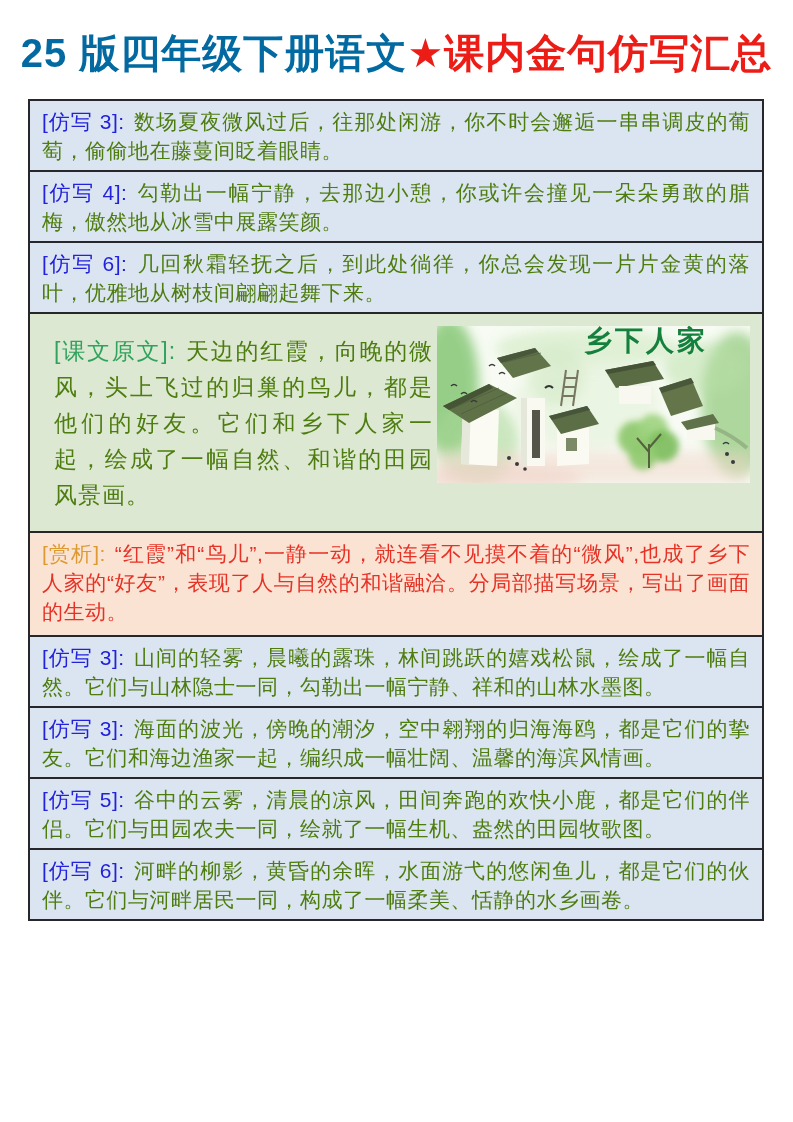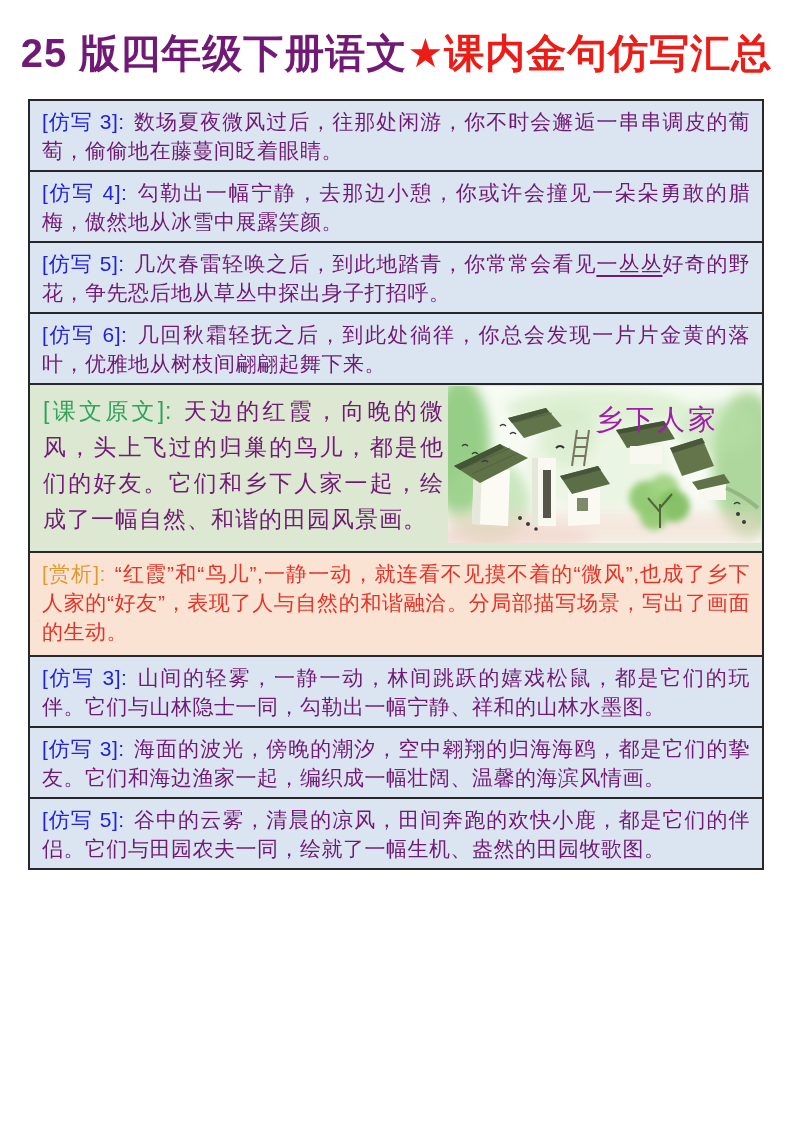--- a/index.html
+++ b/index.html
@@ -12,39 +12,39 @@
     overflow: hidden;
   }
   .page-title {
     margin-top: 26px;
     text-align: center;
     font-size: 40px;
     font-weight: bold;
     letter-spacing: 1px;
     white-space: nowrap;
   }
-  .page-title .t-black { color: #701a75; }
+  .page-title .t-black { color: #0369a1; }
   .page-title .t-red   { color: #ec1c16; text-align: right; }
 
   .sheet {
     position: absolute;
     left: 28px; top: 99px;
     width: 736px;
     border: 2px solid #26262b;
   }
   .row {
     padding: 6px 12px 5px 12px;
     font-size: 21px;
     line-height: 29px;
     letter-spacing: 0.5px;
     text-align: justify;
   }
   .row:not(:last-child) { border-bottom: 2px solid #26262b; }
   .row.blue   { background: #dbe5f1; min-height: 69px; }
-  .row.green  { background: #dce8d2; padding: 1px; min-height: 157px; display: flex; }
+  .row.green  { background: #dce8d2; padding: 12px; min-height: 157px; display: flex; }
   .row.orange { background: #fbe3d3; min-height: 104px; }
 
   .lbl { font-weight: normal; margin-right: 9px; }
   .lbl.blue-lbl   { color: #2222dd; }
   .lbl.green-lbl  { color: #2fa25c; }
   .lbl.orange-lbl { color: #dd9a33; }
 
   .u {
     text-decoration: underline;
     text-decoration-thickness: 2px;
@@ -60,49 +60,46 @@
     color: #18181c;
   }
   .green-pic {
     position: relative;
     flex: 0 0 313px;
     width: 313px;
     overflow: hidden;
   }
   .pic-title {
     position: absolute;
-    top: 19px; right: 42px;
+    top: 0; right: 42px;
     font-size: 28px;
-    font-weight: normal;
-    color: #a21caf;
+    font-weight: bold;
+    color: #15803d;
     letter-spacing: 3px;
     z-index: 2;
     white-space: nowrap;
   }
   .orange .body-red { color: #e63226; }
 
-  .row .body { color: #701a75; }
+  .row .body { color: #4d7c0f; }
 </style>
 </head>
 <body>
 
 <div class="page-title">
   <span class="t-black">25 版四年级下册语文</span><span class="t-red">★课内金句仿写汇总</span>
 </div>
 
 <div class="sheet">
 
   <div class="row blue">
     <span class="lbl blue-lbl">[仿写 3]:</span><span class="body">数场夏夜微风过后，往那处闲游，你不时会邂逅一串串调皮的葡萄，偷偷地在藤蔓间眨着眼睛。</span><span class="body u"></span><span class="body"></span>
   </div>
   <div class="row blue">
     <span class="lbl blue-lbl">[仿写 4]:</span><span class="body">勾勒出一幅宁静，去那边小憩，你或许会撞见一朵朵勇敢的腊梅，傲然地从冰雪中展露笑颜。</span><span class="body u"></span><span class="body"></span>
-  </div>
-  <div class="row blue">
-    <span class="lbl blue-lbl">[仿写 5]:</span><span class="body">几次春雷轻唤之后，到此地踏青，你常常会看见</span><span class="body u">一丛丛</span><span class="body">好奇的野花，争先恐后地从草丛中探出身子打招呼。</span>
   </div>
   <div class="row blue">
     <span class="lbl blue-lbl">[仿写 6]:</span><span class="body">几回秋霜轻抚之后，到此处徜徉，你总会发现一片片金黄的落叶，优雅地从树枝间翩翩起舞下来。</span><span class="body u"></span><span class="body"></span>
   </div>
 
   <div class="row green">
     <div class="green-text">
       <span class="lbl green-lbl">[课文原文]:</span><span class="body">天边的红霞，向晚的微风，头上飞过的归巢的鸟儿，都是他们的好友。它们和乡下人家一起，绘成了一幅自然、和谐的田园风景画。</span>
     </div>
     <div class="green-pic">
@@ -180,22 +177,25 @@
         <path d="M286,118 q3,-3 6,0" stroke="#3a3a3a" stroke-width="1.5" fill="none"></path>
       </svg>
     </div>
   </div>
 
   <div class="row orange">
     <span class="lbl orange-lbl">[赏析]:</span><span class="body-red">“红霞”和“鸟儿”,一静一动，就连看不见摸不着的“微风”,也成了乡下人家的“好友”，表现了人与自然的和谐融洽。分局部描写场景，写出了画面的生动。</span>
   </div>
 
   <div class="row blue">
-    <span class="lbl blue-lbl">[仿写 3]:</span><span class="body">山间的轻雾，一静一动，林间跳跃的嬉戏松鼠，都是它们的玩伴。它们与山林隐士一同，勾勒出一幅宁静、祥和的山林水墨图。</span>
+    <span class="lbl blue-lbl">[仿写 3]:</span><span class="body">山间的轻雾，晨曦的露珠，林间跳跃的嬉戏松鼠，绘成了一幅自然。它们与山林隐士一同，勾勒出一幅宁静、祥和的山林水墨图。</span>
   </div>
   <div class="row blue">
     <span class="lbl blue-lbl">[仿写 3]:</span><span class="body">海面的波光，傍晚的潮汐，空中翱翔的归海海鸥，都是它们的挚友。它们和海边渔家一起，编织成一幅壮阔、温馨的海滨风情画。</span>
   </div>
   <div class="row blue">
     <span class="lbl blue-lbl">[仿写 5]:</span><span class="body">谷中的云雾，清晨的凉风，田间奔跑的欢快小鹿，都是它们的伴侣。它们与田园农夫一同，绘就了一幅生机、盎然的田园牧歌图。</span>
   </div>
+  <div class="row blue">
+    <span class="lbl blue-lbl">[仿写 6]:</span><span class="body">河畔的柳影，黄昏的余晖，水面游弋的悠闲鱼儿，都是它们的伙伴。它们与河畔居民一同，构成了一幅柔美、恬静的水乡画卷。</span>
+  </div>
 
 </div>
 
 </body></html>

